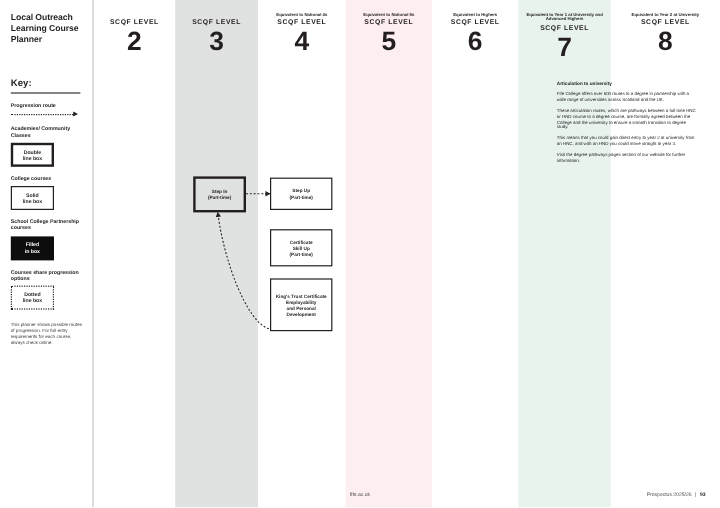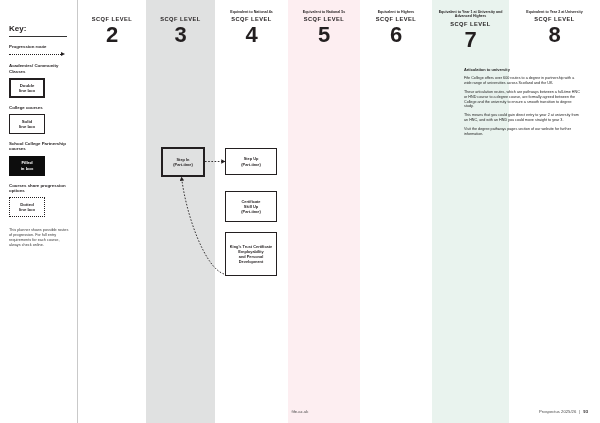--- a/index.html
+++ b/index.html
@@ -23,21 +23,21 @@
     padding:8px 7px 0 9px;
     border-right:0.6px solid #c9c9c9;
     background:#fff;
     z-index:5;
   }
   #planner-title{
     font-size:7.2px;line-height:9px;font-weight:bold;
     letter-spacing:-0.05px;margin:2px 0 0 0;
   }
   #key-heading{
-    font-size:8px;font-weight:bold;margin-top:16px;
+    font-size:8px;font-weight:bold;margin-top:28px;
     padding-bottom:2.5px;border-bottom:0.6px solid #333;
     width:58px;
   }
   .key-block{margin-top:7px;}
   .key-label{font-size:4.4px;line-height:5.6px;font-weight:bold;letter-spacing:-0.02px;}
 
   .arrow-row{margin-top:3px;display:flex;align-items:center;width:56px;}
   .arrow-dash{flex:1;height:0;border-top:1.1px dotted #231f20;}
   .arrow-head{
     width:0;height:0;margin-left:0.5px;
@@ -118,20 +118,21 @@
 
 <div id="page">
 
   <div id="col-bgs">
       <div class="colbg" style="left: 146px; width: 69px; background: rgb(224, 225, 225);"></div>
       <div class="colbg" style="left: 288px; width: 72px; background: rgb(253, 238, 241);"></div>
       <div class="colbg" style="left: 432px; width: 77px; background: rgb(233, 243, 238);"></div>
     </div>
 
   <div id="sidebar">
+    <div id="planner-title">Local Outreach Learning Course Planner</div>
     <div id="key-heading">Key:</div>
     <div id="legend-list">
         <div class="key-block">
           <div class="key-label">Progression route</div>
           <div class="arrow-row">
             <span class="arrow-dash"></span>
             <span class="arrow-head"></span>
           </div>
         </div>
         <div class="key-block">

